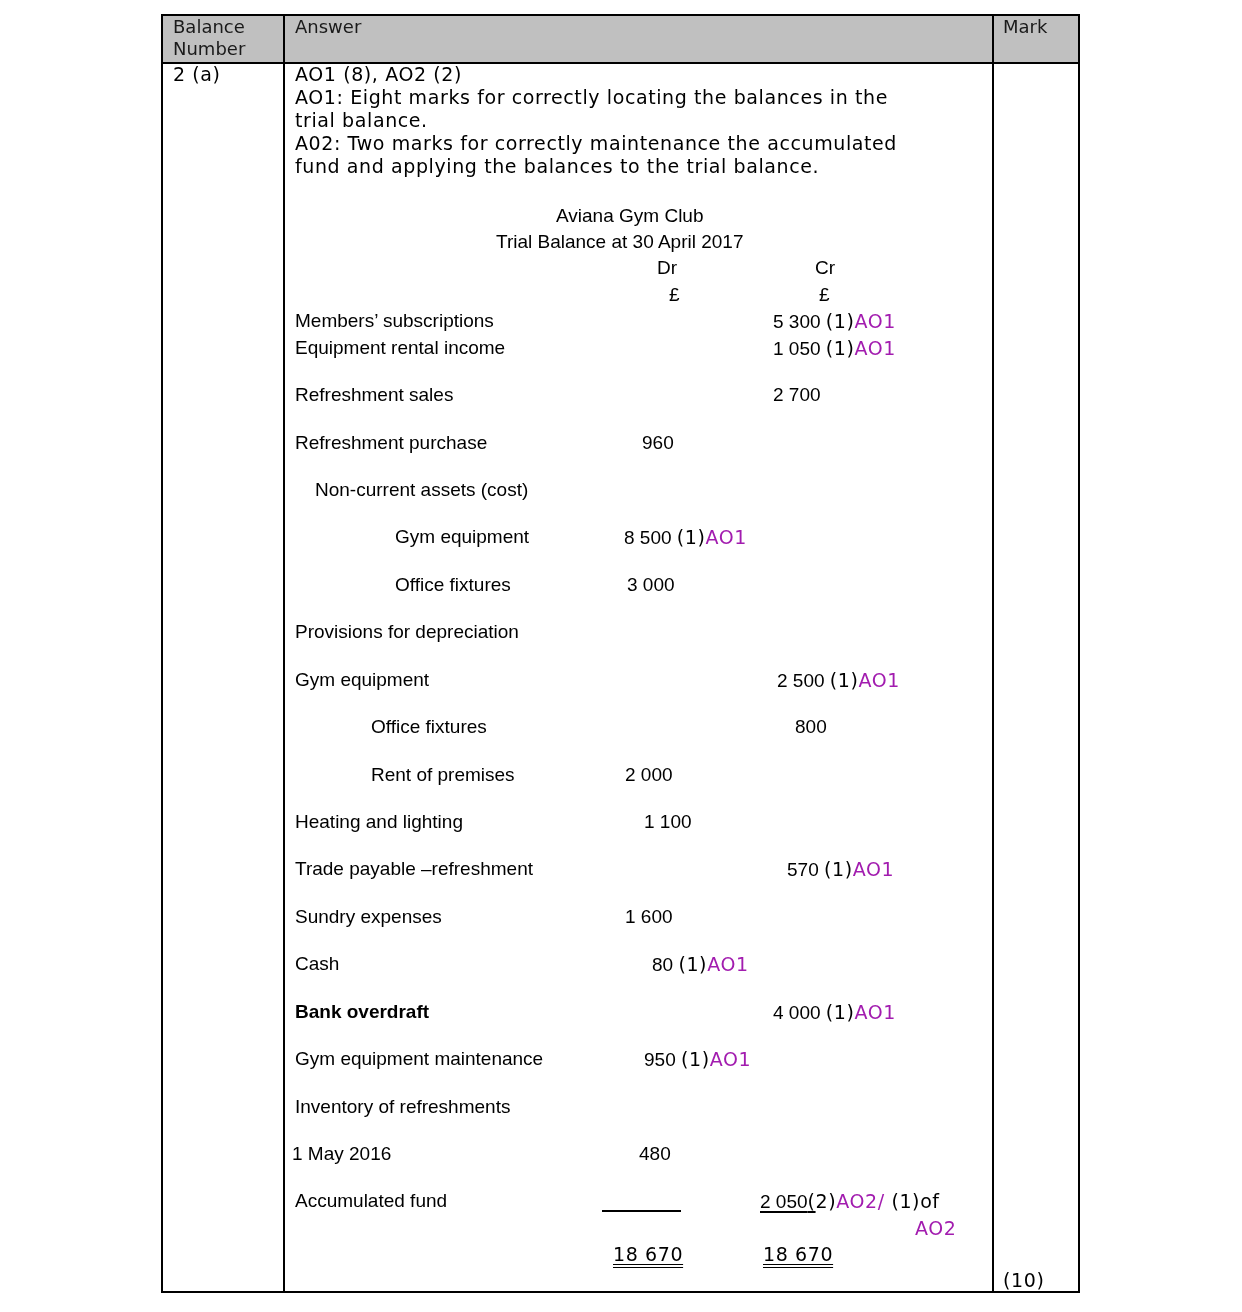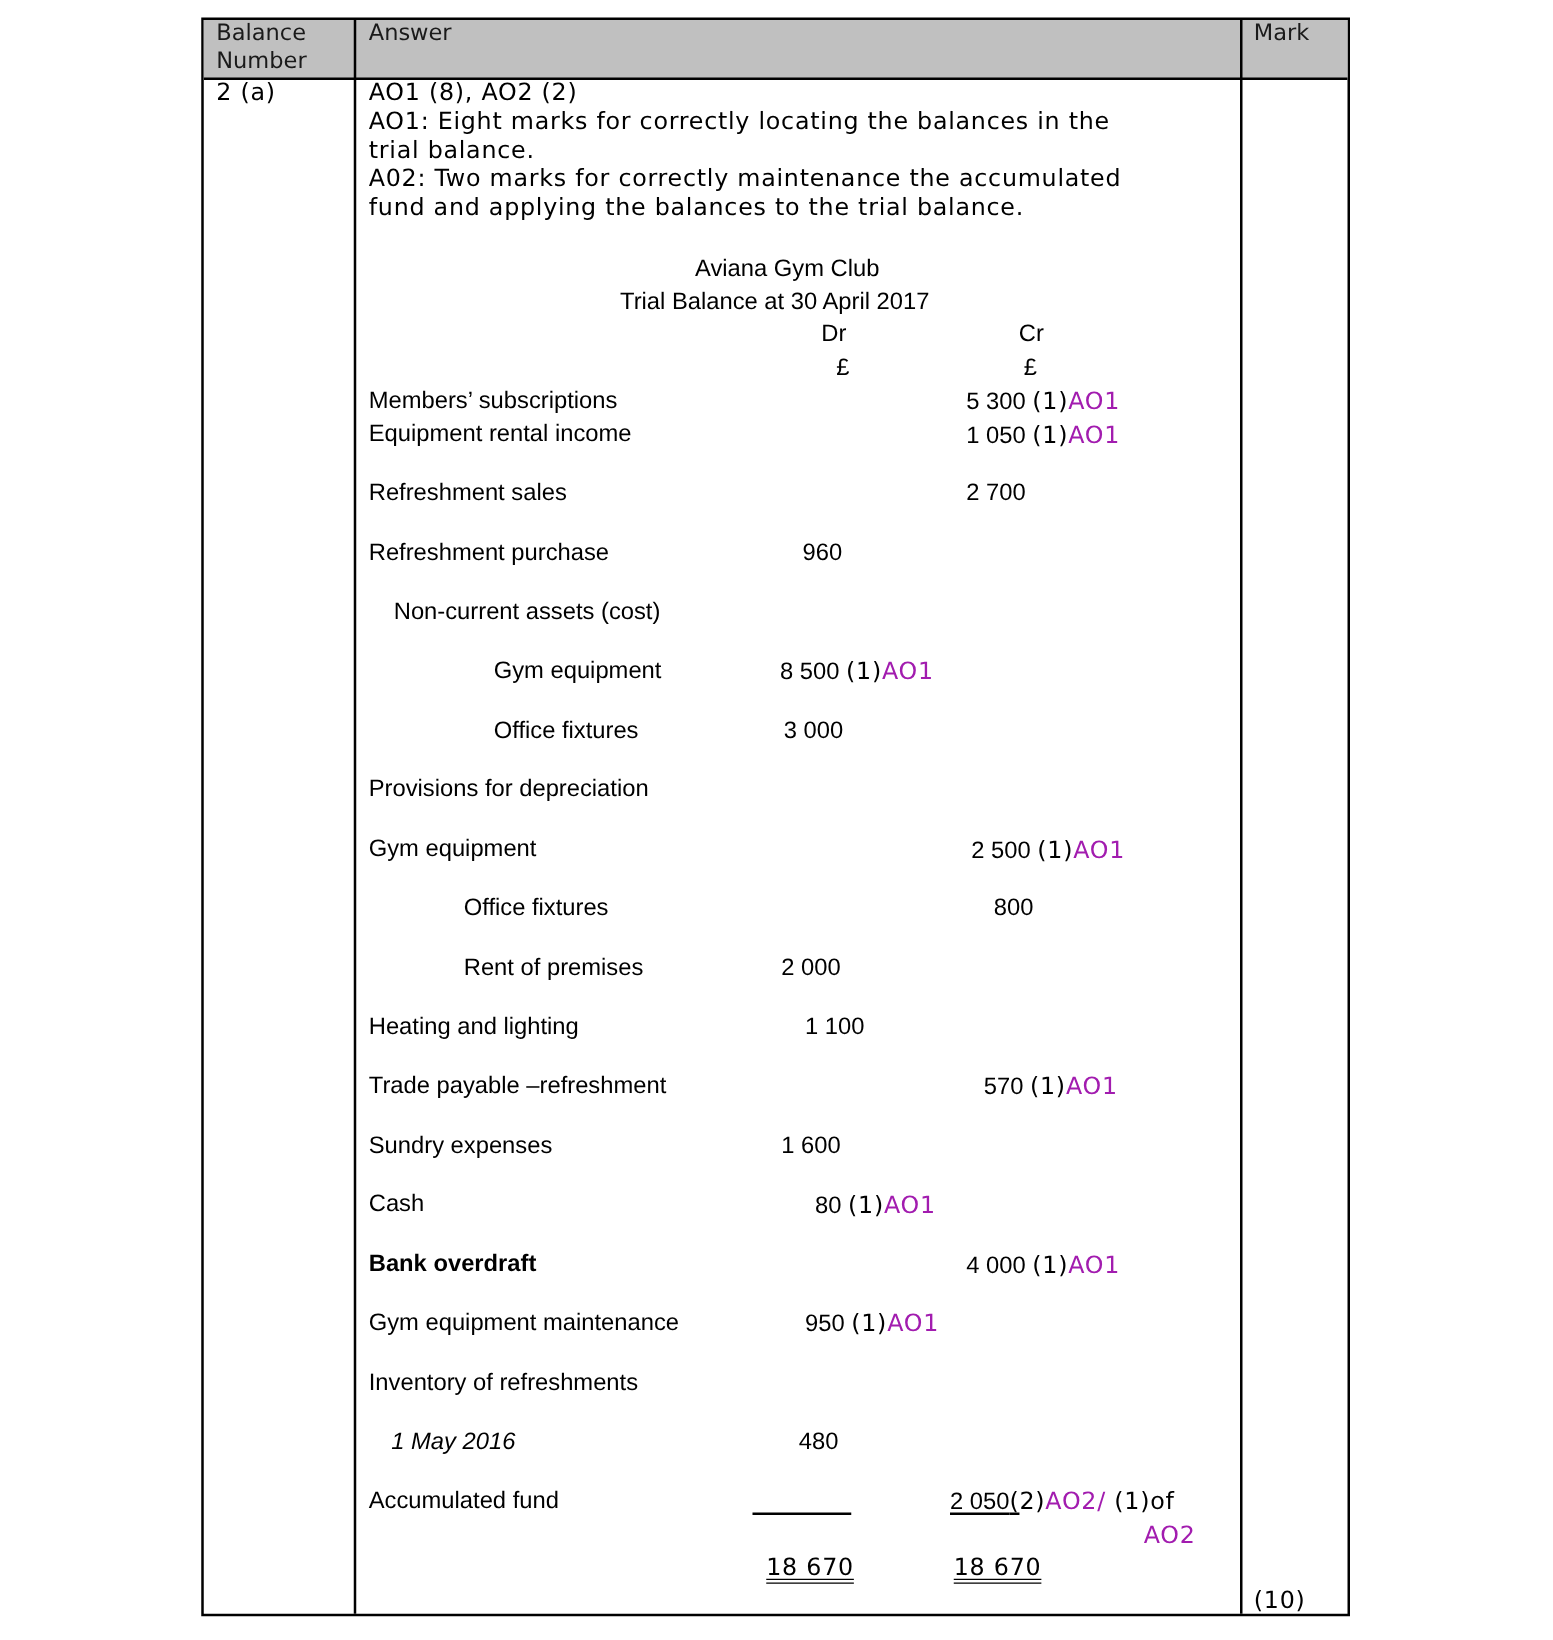--- a/index.html
+++ b/index.html
@@ -93,21 +93,21 @@
 <div class="t body-t" style="left:652px; top:953px;"><span>80</span> <span class="mono">(1)</span><span class="mono red">AO1</span></div>
 
 <div class="t body-t" style="left:295px; top:1001px;font-weight:bold;">Bank overdraft</div>
 <div class="t body-t" style="left:773px; top:1001px;"><span>4 000</span> <span class="mono">(1)</span><span class="mono red">AO1</span></div>
 
 <div class="t body-t" style="left:295px; top:1048px;">Gym equipment maintenance</div>
 <div class="t body-t" style="left:644px; top:1048px;"><span>950</span> <span class="mono">(1)</span><span class="mono red">AO1</span></div>
 
 <div class="t body-t" style="left:295px; top:1096px;">Inventory of refreshments</div>
 
-<div class="t body-t" style="left:313px; top:1143px;font-style:italic;">1 May 2016</div>
+<div class="t body-t" style="left:292px; top:1143px;">1 May 2016</div>
 <div class="t body-t" style="left:639px; top:1143px;">480</div>
 
 <div class="t body-t" style="left:295px; top:1190px;">Accumulated fund</div>
 <div class="rule" style="left:602px; top:1210px; width:79px;"></div>
 <div class="t body-t" style="left:760px; top:1190px;"><span class="u">2 050</span><span class="mono u">(</span><span class="mono">2)</span><span class="mono red">AO2/</span><span class="mono"> (1)of</span></div>
 <div class="t mono red" style="left:915px; top:1217px;">AO2</div>
 
 <div class="t mono uu" style="left:613px; top:1243px;">18 670</div>
 <div class="t mono uu" style="left:763px; top:1243px;">18 670</div>
 

